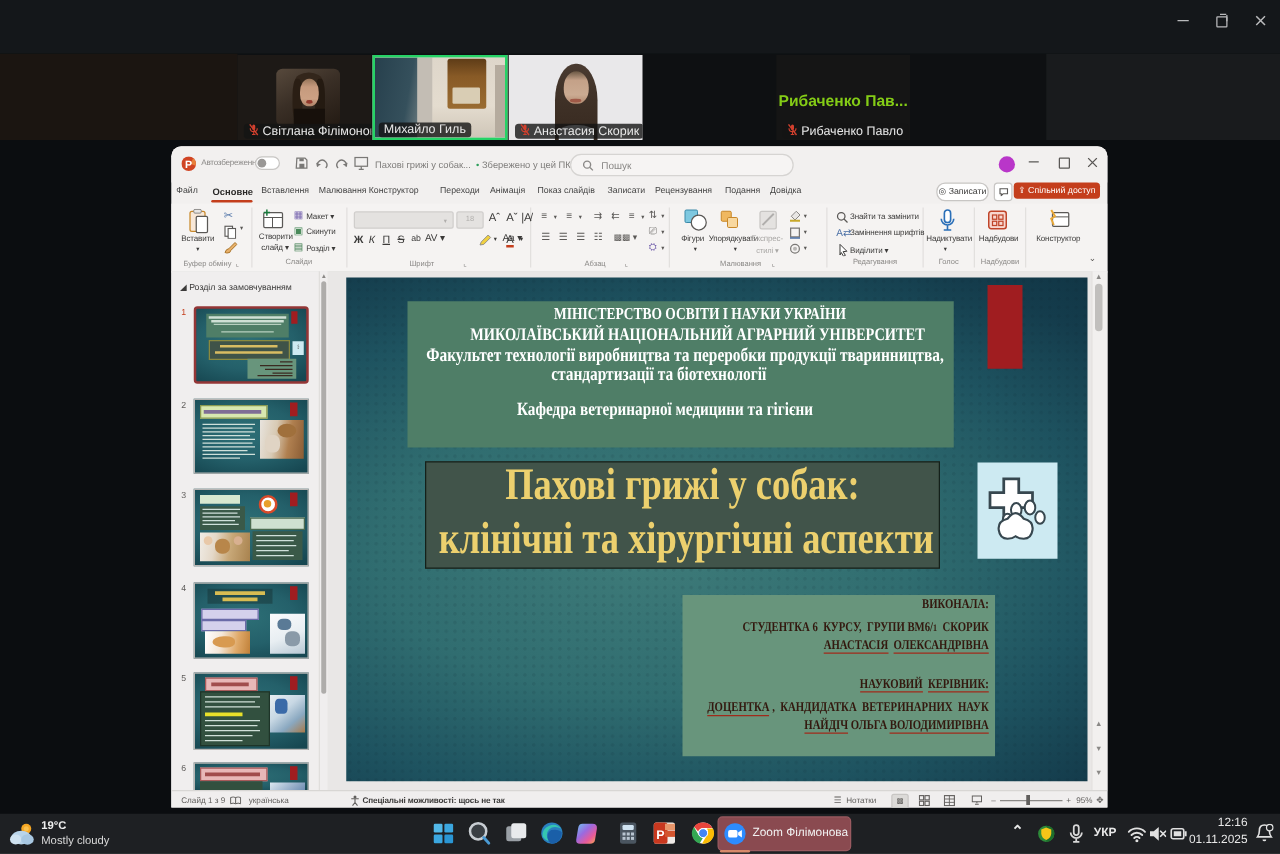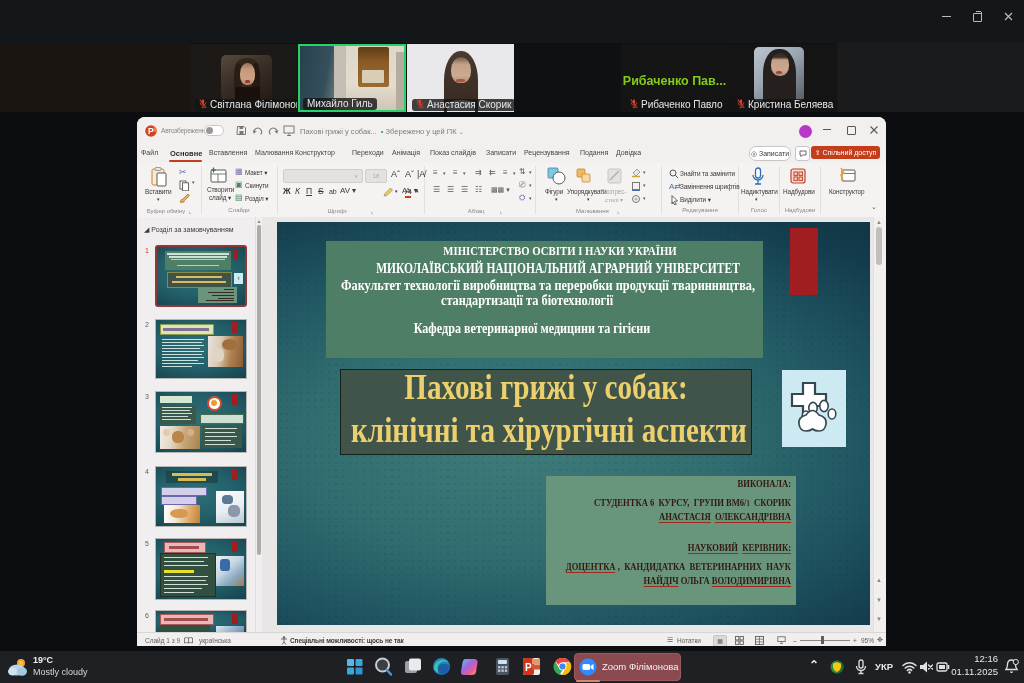--- a/index.html
+++ b/index.html
@@ -107,34 +107,20 @@
 
    <div class="tile abs" style="left:621px;width:107px;background:#151515;">
      <div class="abs" style="left:0;top:30px;width:107px;text-align:center;color:#84cc16;font-size:12.5px;font-weight:bold;white-space:nowrap;">Рибаченко Пав...</div>
      <div class="nlabel"><svg width="8" height="10" viewBox="0 0 8 10" style="margin-right:3px;vertical-align:-1px;">
           <rect x="2.8" y="0.5" width="2.4" height="4.5" rx="1.2" fill="#d3402e"></rect>
           <path d="M1.2 3.5 a2.8 2.8 0 0 0 5.6 0 M4 6.8 v1.6 M2.6 8.6 h2.8" fill="none" stroke="#d3402e" stroke-width="0.9"></path>
           <line x1="0.8" y1="0.5" x2="7.2" y2="9" stroke="#d3402e" stroke-width="1.1"></line>
         </svg>Рибаченко Павло</div>
    </div>
 
-   <div class="tile abs" style="left:728px;width:109px;background:#141414;">
-     <div class="abs" style="left:26px;top:3px;width:50px;height:55px;border-radius:5px;overflow:hidden;
-          background:linear-gradient(140deg,#bcc6d0 0%,#99a5b1 45%,#565c64 100%);">
-        <div class="abs" style="left:9px;top:2px;width:33px;height:53px;background:#25201d;border-radius:45% 45% 0 0;"></div>
-        <div class="abs" style="left:17px;top:6px;width:18px;height:23px;border-radius:50% 50% 44% 44%;
-             background:linear-gradient(180deg,#3a2e28 0%,#3a2e28 18%,#c7a088 30%,#cda68e 75%,#b68a70 100%);"></div>
-        <div class="abs" style="left:22px;top:24px;width:6px;height:2.5px;background:#9e4538;border-radius:45%;"></div>
-     </div>
-     <div class="nlabel"><svg width="8" height="10" viewBox="0 0 8 10" style="margin-right:3px;vertical-align:-1px;">
-          <rect x="2.8" y="0.5" width="2.4" height="4.5" rx="1.2" fill="#d3402e"></rect>
-          <path d="M1.2 3.5 a2.8 2.8 0 0 0 5.6 0 M4 6.8 v1.6 M2.6 8.6 h2.8" fill="none" stroke="#d3402e" stroke-width="0.9"></path>
-          <line x1="0.8" y1="0.5" x2="7.2" y2="9" stroke="#d3402e" stroke-width="1.1"></line>
-        </svg>Кристина Беляева</div>
-   </div>
  </div>
  <div id="ppt" class="abs">
    <div id="titlebar" class="abs">
 
      <svg class="abs" style="left:8px;top:8px;" width="12" height="12" viewBox="0 0 12 12">
        <circle cx="6" cy="6" r="5.8" fill="#d04423"></circle>
        <path d="M9.5 1.5 a5.8 5.8 0 0 1 2 6 l-4 -1.5 z" fill="#e8813c"></path>
        <text x="3" y="9.3" font-size="8.5" font-weight="bold" fill="#fff" font-family="Liberation Sans">P</text>
      </svg>
      <div class="abs" style="left:24px;top:10px;font-size:6.5px;letter-spacing:-0.2px;color:#8a8886;">Автозбереження</div>
@@ -153,20 +139,27 @@
      <svg class="abs" style="left:131px;top:9px;" width="11" height="10" viewBox="0 0 11 10">
        <path d="M2.4 8.4 a3.8 3.8 0 1 1 6.4 -1" fill="none" stroke="#7a7876" stroke-width="1.1"></path>
        <path d="M10.2 4.2 l-1.3 2.8 l-2.7 -1.5 z" fill="#7a7876"></path>
      </svg>
      <svg class="abs" style="left:146px;top:8px;" width="12" height="11" viewBox="0 0 12 11">
        <rect x="1" y="1" width="10" height="7" fill="none" stroke="#7a7876" stroke-width="1"></rect>
        <path d="M6 8 v2 M4 10.5 h4" stroke="#7a7876" stroke-width="1"></path>
      </svg>
      <div class="abs" style="left:163px;top:10px;font-size:7.5px;color:#7e7c7a;white-space:nowrap;">Пахові грижі у собак...&nbsp; <span style="color:#2e9e5b;">•</span> Збережено у цей ПК <span style="font-size:6px;">⌄</span></div>
 
+     <div class="abs" style="left:319px;top:6px;width:177px;height:16px;background:#f6f4f3;border:1px solid #d6d4d2;border-radius:9px;">
+        <svg style="position:absolute;left:9px;top:4px;" width="9" height="9" viewBox="0 0 9 9">
+          <circle cx="3.7" cy="3.7" r="2.8" fill="none" stroke="#8a8886" stroke-width="1.1"></circle>
+          <line x1="6" y1="6" x2="8.3" y2="8.3" stroke="#8a8886" stroke-width="1.1"></line>
+        </svg>
+        <span style="position:absolute;left:24px;top:3.5px;font-size:8px;color:#8a8886;">Пошук</span>
+     </div>
 
      <div class="abs" style="left:662px;top:8px;width:13px;height:13px;border-radius:50%;background:#b936c9;"></div>
      <div class="abs" style="left:686px;top:12px;width:8px;height:1.2px;background:#5a5856;"></div>
      <div class="abs" style="left:710px;top:9px;width:7px;height:7px;border:1.2px solid #5a5856;border-radius:1px;"></div>
      <svg class="abs" style="left:733px;top:9px;" width="8" height="8" viewBox="0 0 8 8">
        <path d="M0.5 0.5 l7 7 M7.5 0.5 l-7 7" stroke="#5a5856" stroke-width="1.1"></path>
      </svg>
    </div>
    <div id="tabrow" class="abs">
      <div class="abs" style="left:4px;top:3px;font-size:7px;color:#444;">Файл</div>

